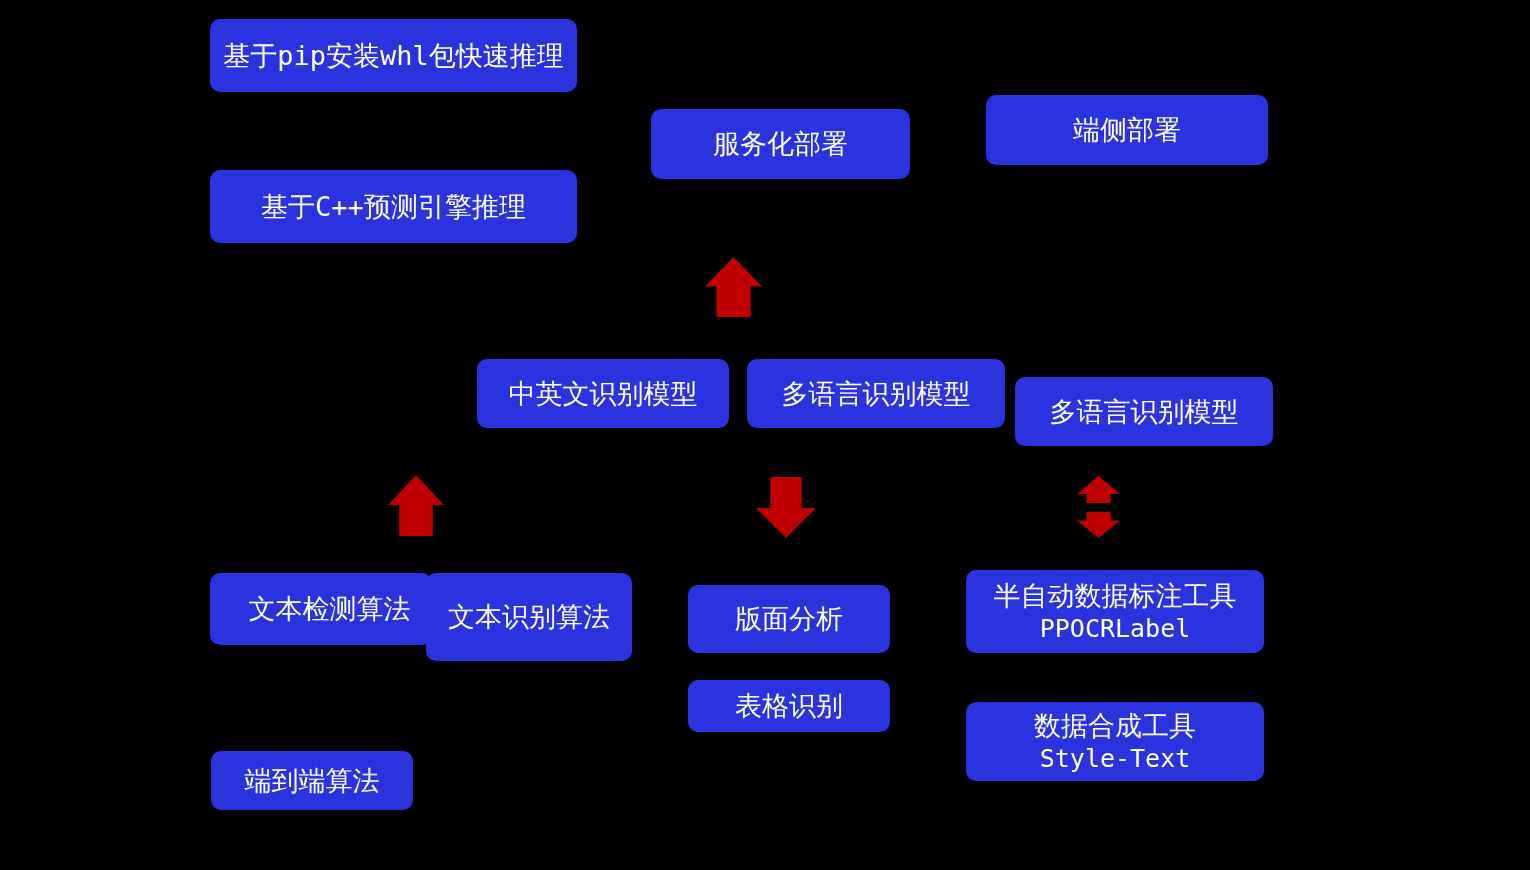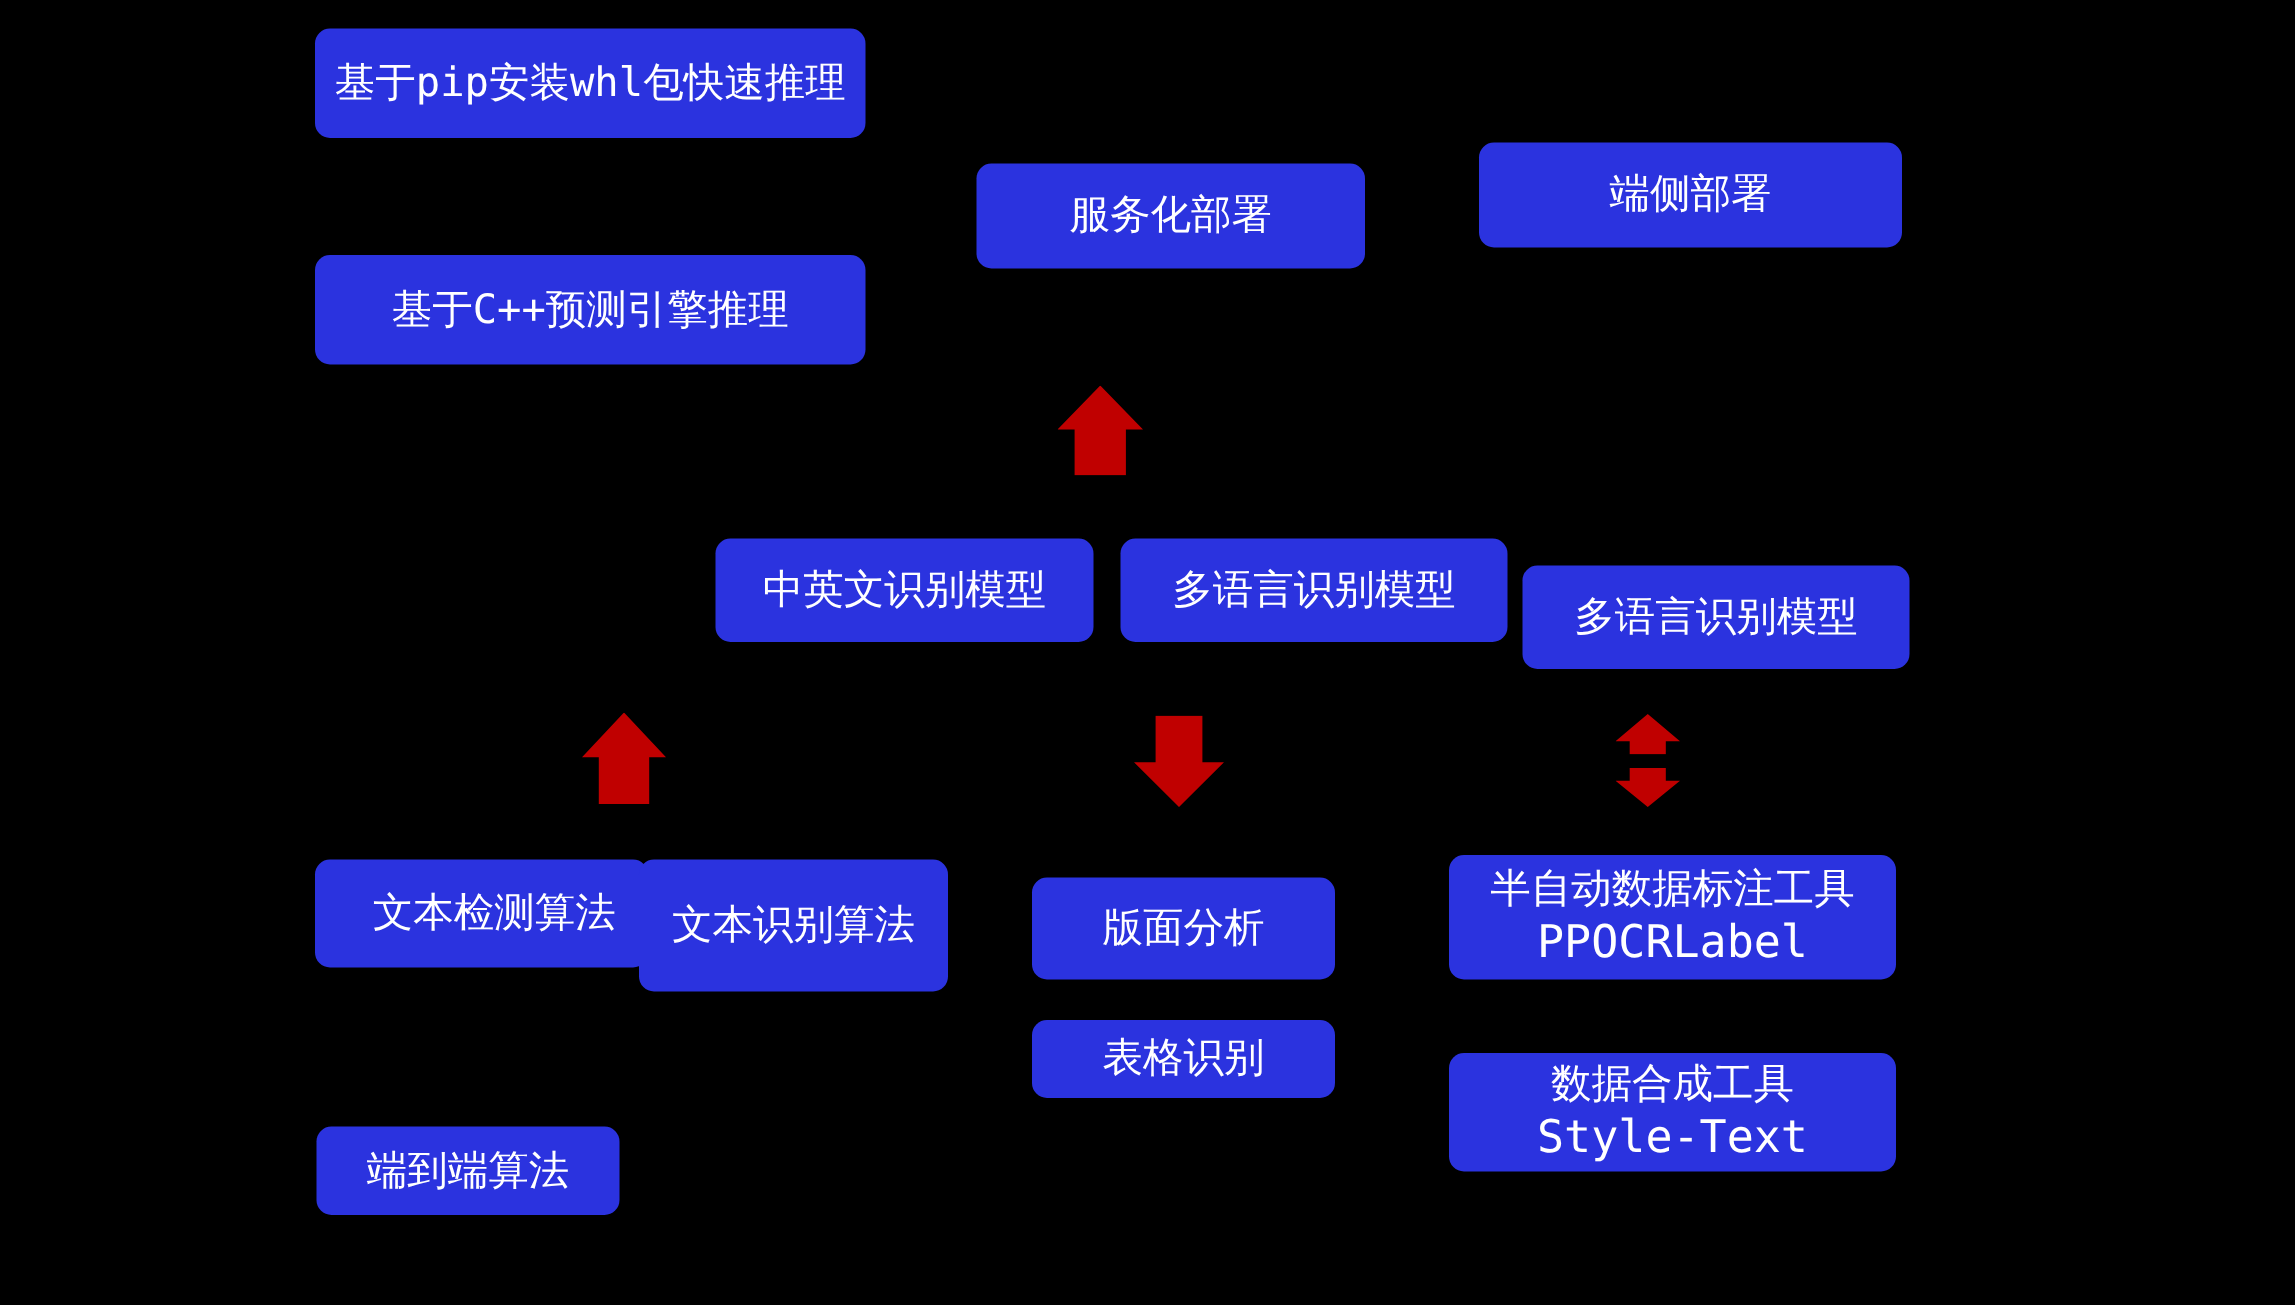--- a/index.html
+++ b/index.html
@@ -22,21 +22,21 @@
     border-radius: 10px;
     display: flex;
     flex-direction: column;
     align-items: center;
     justify-content: center;
     text-align: center;
     font-size: 27px;
     line-height: 1.25;
   }
   .node .label { white-space: nowrap; }
-  .node .sub   { white-space: nowrap; font-size: 30px; }
+  .node .sub   { white-space: nowrap; font-size: 25px; }
 
   
   #n-pip        { left: 210px;  top: 19px;  width: 367px; height: 73px; }
   #n-python     { left: 210px;  top: 95px;  width: 367px; height: 72px; }
   #n-cpp        { left: 210px;  top: 170px; width: 367px; height: 73px; }
   #n-serving    { left: 651px;  top: 109px;  width: 259px; height: 70px; }
   #n-edge       { left: 986px;  top: 95px;  width: 282px; height: 70px; }
   #n-det-model  { left: 205px;  top: 359px; width: 254px; height: 69px; }
   #n-zh-rec     { left: 477px;  top: 359px; width: 252px; height: 69px; }
   #n-en-rec     { left: 747px;  top: 359px; width: 258px; height: 69px; }

